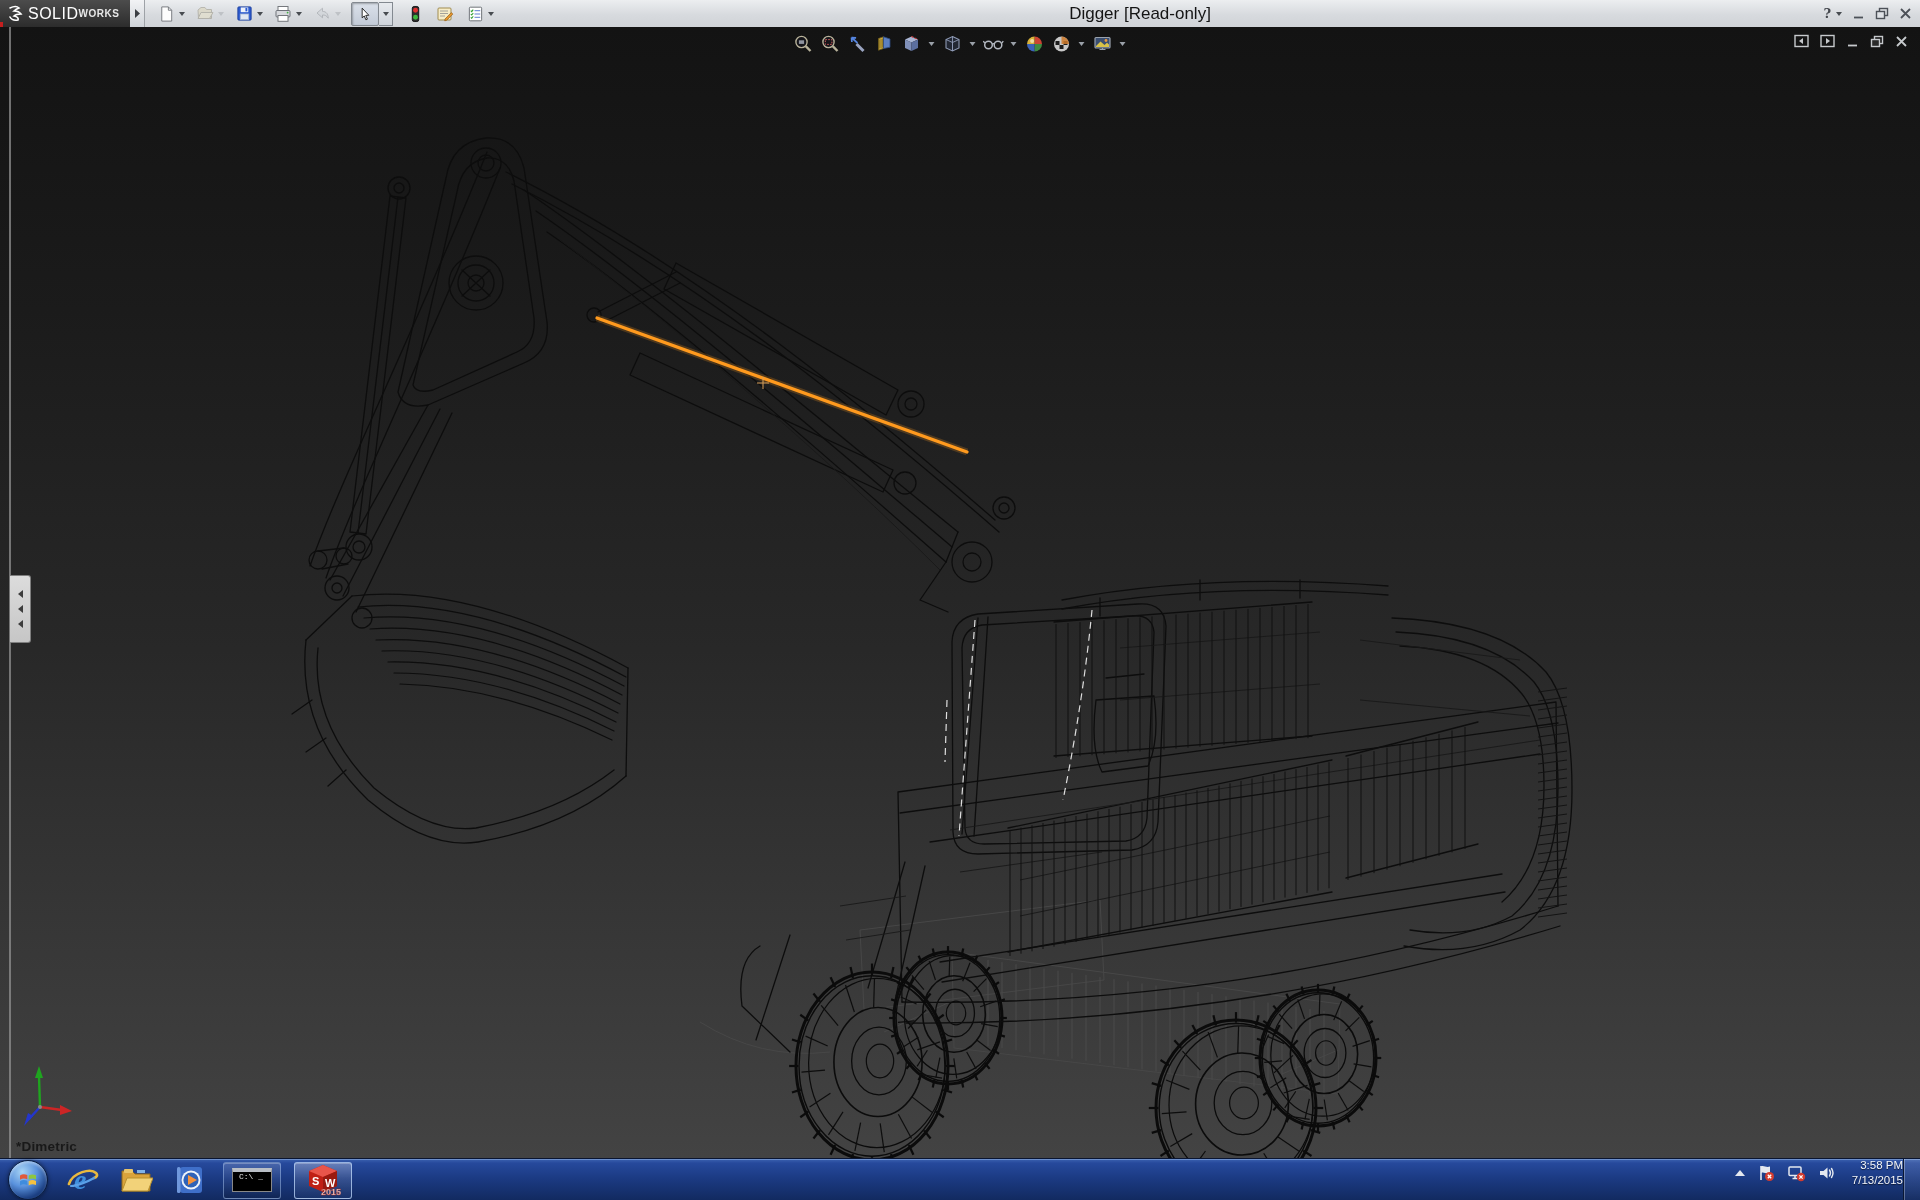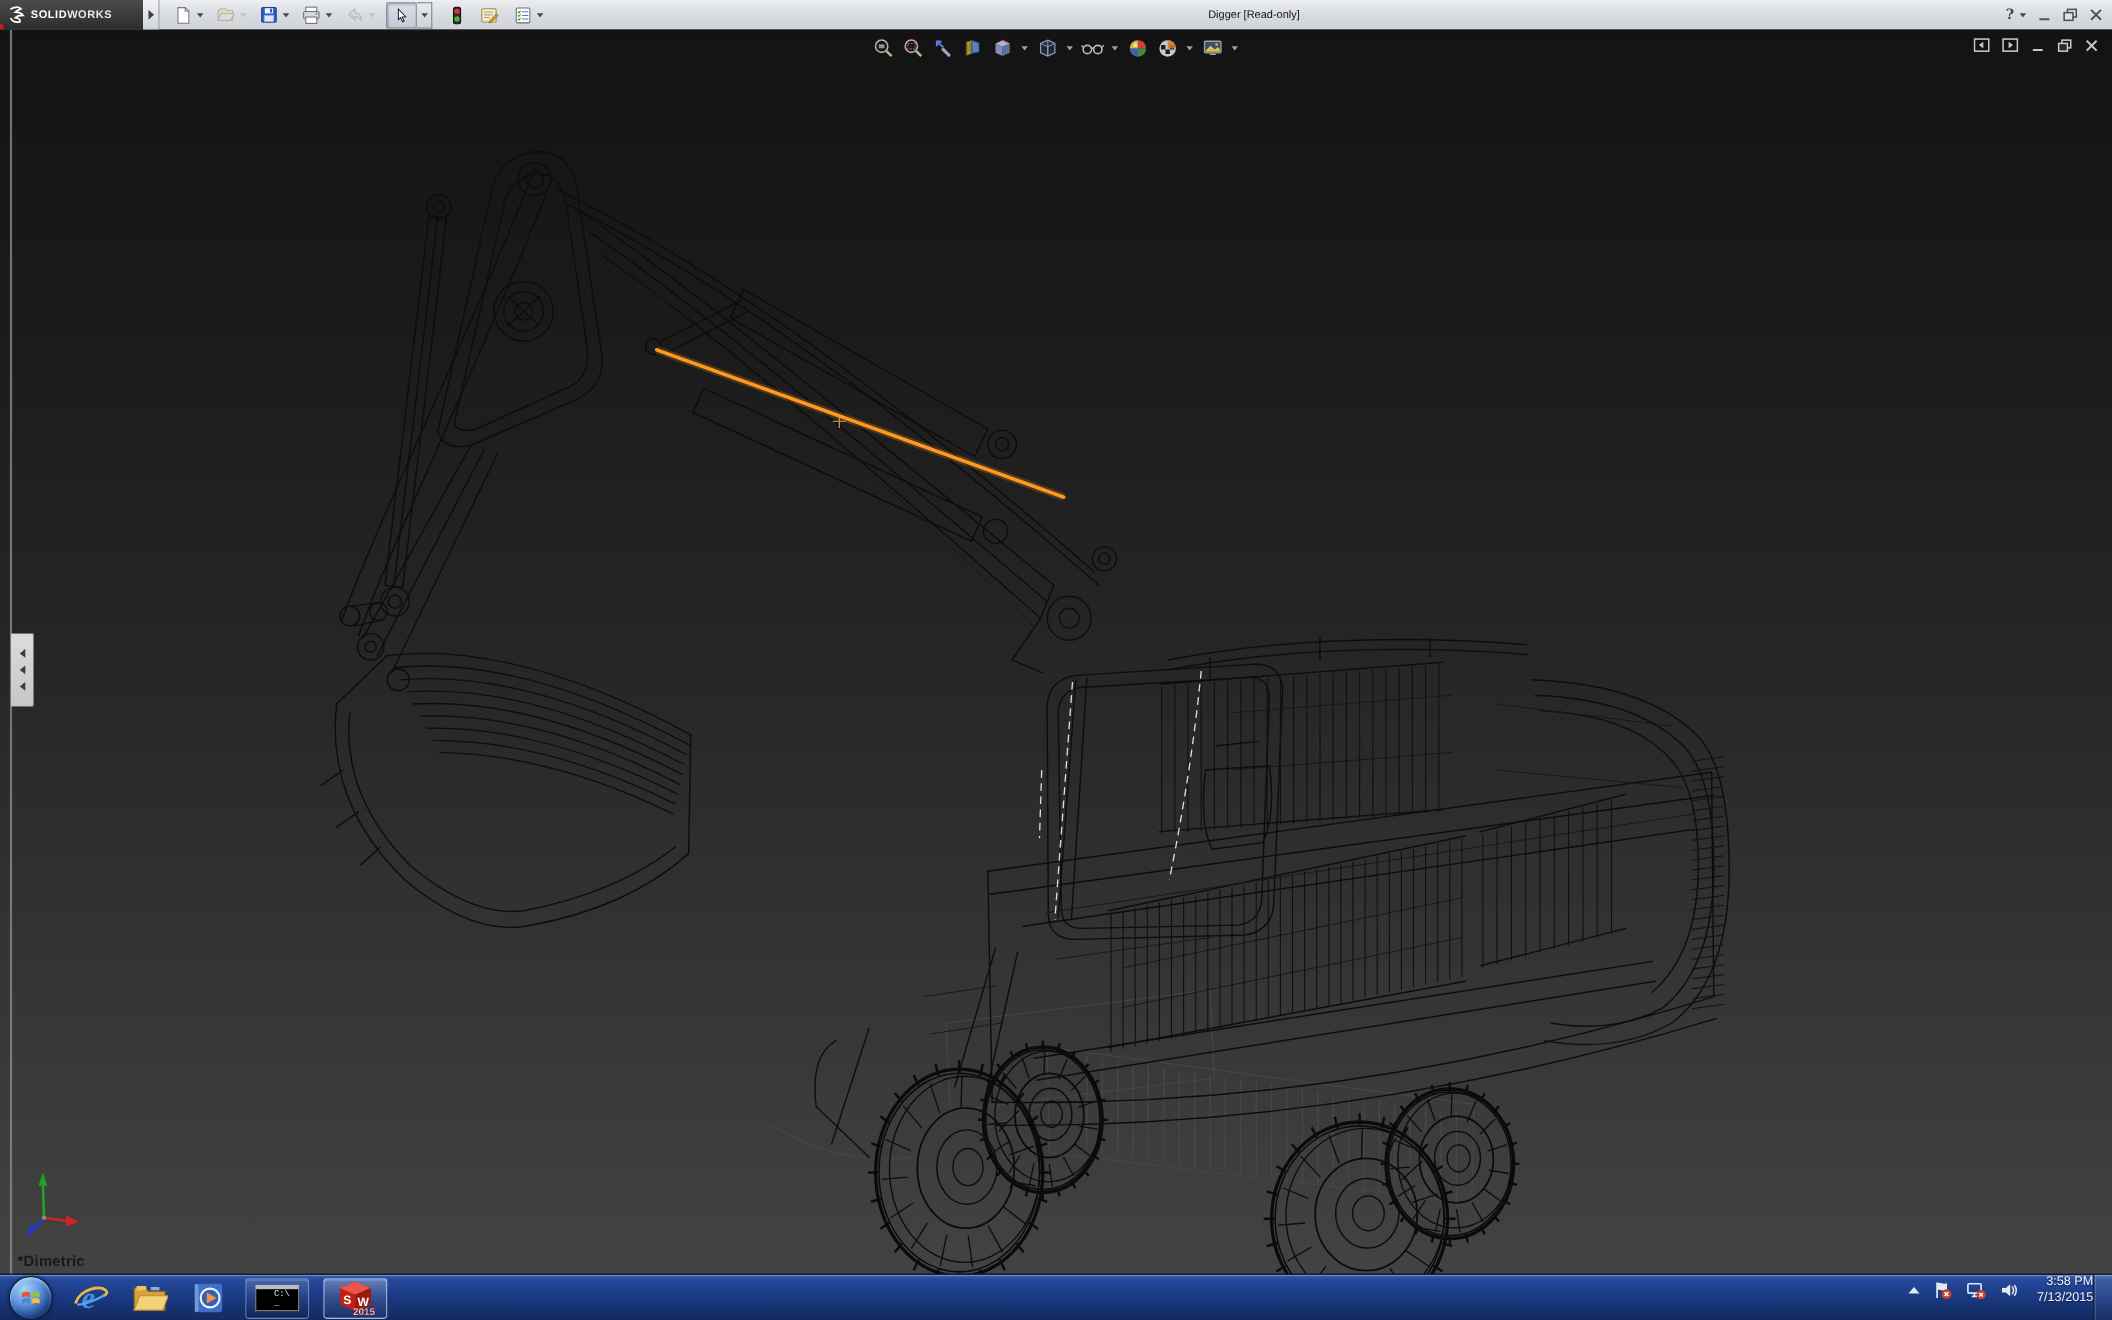--- a/index.html
+++ b/index.html
@@ -2,40 +2,40 @@
 <html><head>
 <meta charset="utf-8">
 <style>
   html,body{margin:0;padding:0;width:1920px;height:1200px;overflow:hidden;
     background:#000;font-family:"Liberation Sans",sans-serif;-webkit-font-smoothing:antialiased;}
   
   #titlebar{position:absolute;top:0;left:0;width:1920px;height:27px;
     background:linear-gradient(#eceef0,#d7dade 55%,#d0d3d7);border-bottom:1px solid #16161a;}
   #logo{position:absolute;left:0;top:0;width:130px;height:27px;display:flex;align-items:center;
     background:linear-gradient(#4c4c4c,#2c2c2c);color:#fff;padding-left:6px;box-sizing:border-box;}
-  #logo .b{font-weight:bold;font-size:10px;letter-spacing:.5px}
+  #logo .b{font-weight:normal;font-size:16px;letter-spacing:.5px}
   #logo .l{font-weight:bold;font-size:10px;letter-spacing:.5px;color:#e8e8e8}
   #rednotch{position:absolute;left:0;top:22px;width:3px;height:5px;background:#c41f1f}
   #tbexpand{position:absolute;left:130px;top:0;width:14px;height:27px;
     background:linear-gradient(#f2f3f5,#cfd3d8);border-right:1px solid #9ea2a7;
     display:flex;align-items:center;justify-content:center;cursor:pointer}
   #tools{position:absolute;left:156px;top:0;height:27px;display:flex;align-items:center}
   .grp{display:flex;align-items:center;margin-right:10px}
   .ic{display:flex;align-items:center;justify-content:center;width:20px;height:22px}
   .car{width:0;height:0;border-left:3.5px solid transparent;border-right:3.5px solid transparent;
     border-top:4px solid #474b50;margin-left:3px}
   .car.dim{opacity:.4}
   .dimmed{opacity:.45}
   .pressed{width:26px;height:22px;background:linear-gradient(#dbe1ea,#c3cbd7);
     border:1px solid #838990;box-shadow:inset 1px 1px 2px rgba(0,0,0,.28);border-radius:2px;
     display:flex;align-items:center;justify-content:center}
   .caretbox{width:13px;height:22px;background:linear-gradient(#e7eaee,#cfd4db);
     border:1px solid #838990;border-left:none;display:flex;align-items:center;justify-content:center}
   #wintitle{position:absolute;left:1140px;top:0;transform:translateX(-50%);height:27px;
-    line-height:27px;font-size:10px;color:#141414;white-space:nowrap}
+    line-height:27px;font-size:17px;color:#141414;white-space:nowrap}
   #winctrl{position:absolute;right:8px;top:0;height:27px;display:flex;align-items:center;gap:10px}
   #helpglyph{font-size:13px;font-weight:bold;color:#43474d;font-family:"DejaVu Serif",serif}
   
   #viewport{position:absolute;top:27px;left:0;width:1920px;height:1131px;overflow:hidden;
     background:linear-gradient(180deg,#131313 0%,#1b1b1b 25%,#282828 55%,#383838 82%,#434343 100%);font-weight:bold;}
   #model{position:absolute;top:-27px;left:0;pointer-events:none}
   #headsup{position:absolute;top:6px;left:50%;transform:translateX(-50%);
     display:flex;align-items:center;gap:5px}
   .hic{display:flex;align-items:center;justify-content:center;width:22px;height:22px;cursor:pointer}
   .car.onDark{border-top-color:#9aa0a8;margin-left:1px;margin-right:2px}
@@ -59,21 +59,21 @@
     border:1px solid #0a1c3c;display:flex;align-items:center;justify-content:center;
     box-shadow:inset 0 2px 3px rgba(255,255,255,.45), 0 0 4px rgba(0,0,0,.5)}
   .tkico{width:40px;height:40px;display:flex;align-items:center;justify-content:center;cursor:pointer;margin-left:14px}
   .tkbtn{width:56px;height:35px;margin-left:13px;border-radius:3px;cursor:pointer;
     border:1px solid rgba(165,195,240,.5);
     background:linear-gradient(rgba(255,255,255,.16),rgba(255,255,255,.05) 45%,rgba(0,0,0,.14));
     display:flex;align-items:center;justify-content:center;box-shadow:inset 0 1px 0 rgba(255,255,255,.25)}
   .tkbtn.active{background:linear-gradient(rgba(255,255,255,.30),rgba(255,255,255,.12) 45%,rgba(40,70,130,.25));
     border-color:rgba(190,215,250,.75)}
   #cmdico{width:40px;height:24px;background:#000;border:1px solid #888;border-top:4px solid #b9bec6;
-    box-sizing:border-box;display:flex;align-items:flex-start;padding:1px 16px}
+    box-sizing:border-box;display:flex;align-items:flex-start;padding:1px 6px}
   #cmdico span{font-family:"Liberation Mono",monospace;font-size:8px;line-height:8px;color:#e8e8e8;letter-spacing:0}
   #tray{position:absolute;right:17px;top:0;height:28px;display:flex;align-items:center;gap:12px}
   .trico{cursor:pointer;display:flex;align-items:center;justify-content:center}
   #chev{width:0;height:0;border-left:5px solid transparent;border-right:5px solid transparent;
     border-bottom:6px solid #e4e8ef}
   #clock{cursor:pointer;text-align:right;color:#f3f6fb;font-size:11.5px;line-height:1.3;
     text-shadow:0 1px 1px rgba(0,0,0,.6);padding-left:4px}
   #showdesk{position:absolute;right:0;top:0;width:16px;height:42px;cursor:pointer;
     border-left:1px solid #0a1733;box-shadow:inset 1px 0 0 rgba(255,255,255,.3);
     background:linear-gradient(rgba(255,255,255,.12),rgba(255,255,255,.02))}

